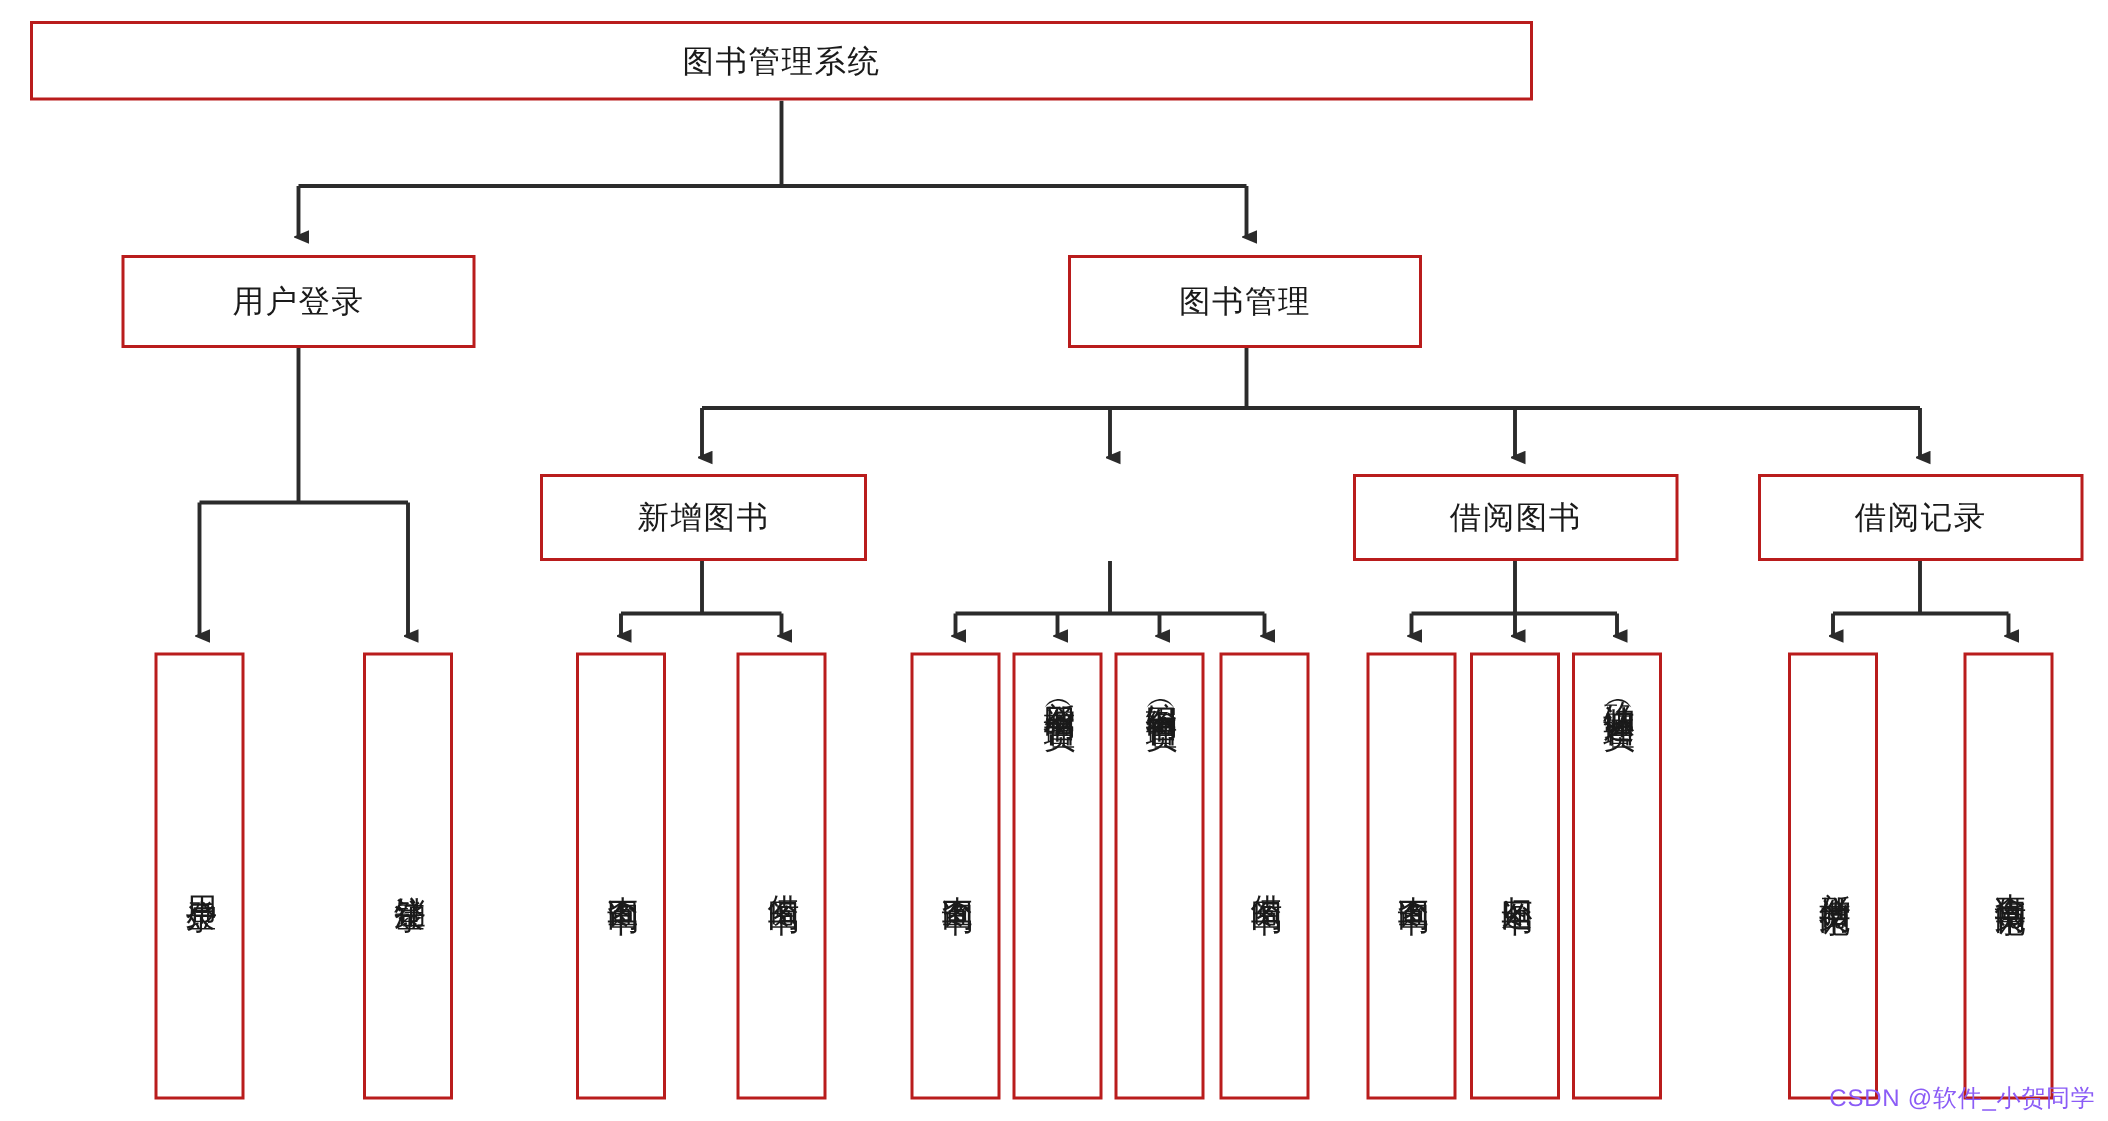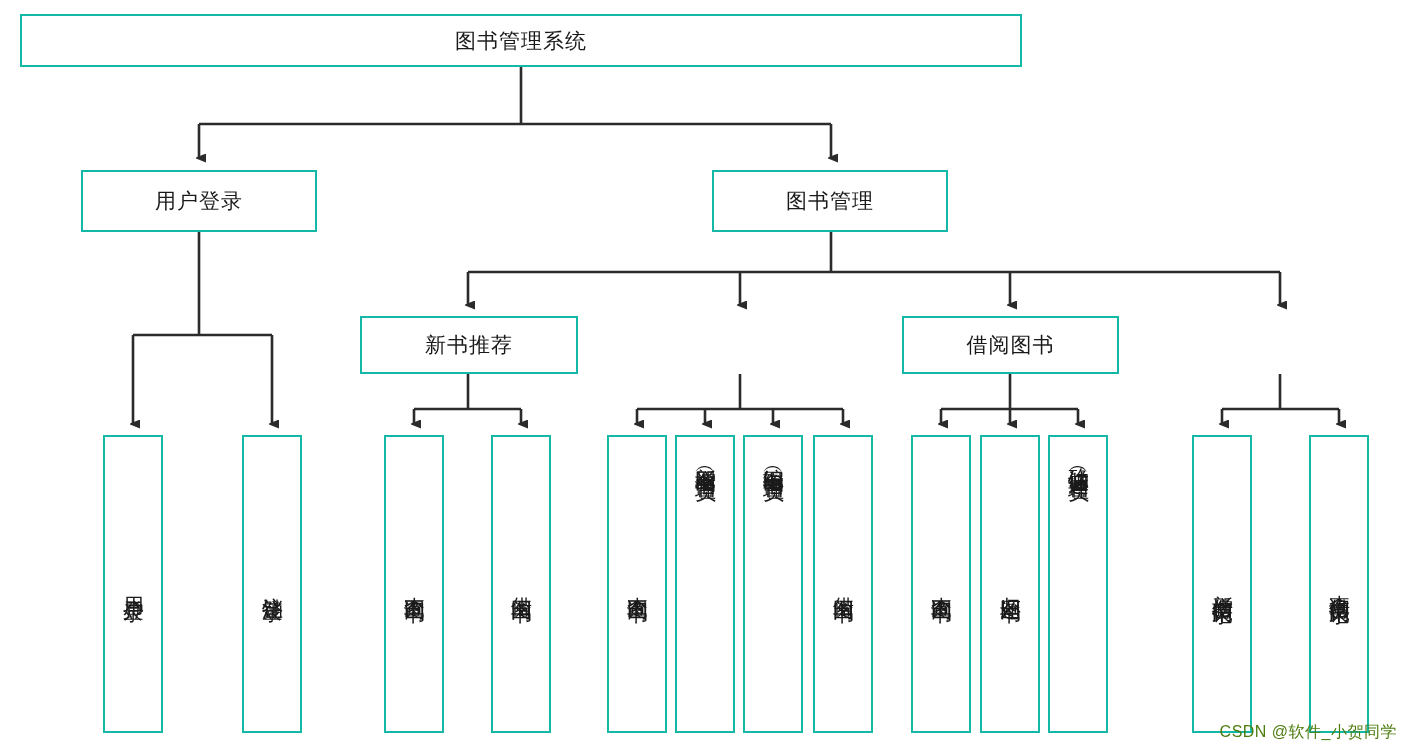--- a/index.html
+++ b/index.html
@@ -21,21 +21,21 @@
     position: absolute;
     left: 0;
     top: 0;
     width: 1405px;
     height: 747px;
     pointer-events: none;
   }
   .node {
     position: absolute;
     box-sizing: border-box;
-    border: 2px solid #14b8a6;
+    border: 2px solid #b91c1c;
     background: #ffffff;
     display: flex;
     align-items: center;
     justify-content: center;
     color: #1a1a1a;
   }
   .node.horiz {
     font-size: 21px;
     letter-spacing: 1px;
   }
@@ -55,21 +55,21 @@
   }
   .node.vert.centered {
     align-items: center;
     padding-top: 0;
   }
   .watermark {
     position: absolute;
     right: 8px;
     bottom: 4px;
     font-size: 16px;
-    color: #4d7c0f;
+    color: #8b5cf6;
     white-space: nowrap;
     letter-spacing: 0.5px;
   }
 </style>
 </head>
 <body>
 
 <div id="canvas">
 
   <svg class="connectors" viewBox="0 0 1405 747">
@@ -127,24 +127,27 @@
   </div>
 
   <div class="node horiz" style="left:81px; top:170px; width:236px; height:62px;">
     <span>用户登录</span>
   </div>
   <div class="node horiz" style="left:712px; top:170px; width:236px; height:62px;">
     <span>图书管理</span>
   </div>
 
   <div class="node horiz" style="left:360px; top:316px; width:218px; height:58px;">
-    <span>新书推荐</span>
+    <span>新增图书</span>
   </div>
   <div class="node horiz" style="left:902px; top:316px; width:217px; height:58px;">
     <span>借阅图书</span>
+  </div>
+  <div class="node horiz" style="left:1172px; top:316px; width:217px; height:58px;">
+    <span>借阅记录</span>
   </div>
 
   <div class="node vert centered" style="left:103px; top:435px; width:60px; height:298px;">
     <span class="vlabel">用户登录</span>
   </div>
   <div class="node vert centered" style="left:242px; top:435px; width:60px; height:298px;">
     <span class="vlabel">注销登录</span>
   </div>
 
   <div class="node vert centered" style="left:384px; top:435px; width:60px; height:298px;">

